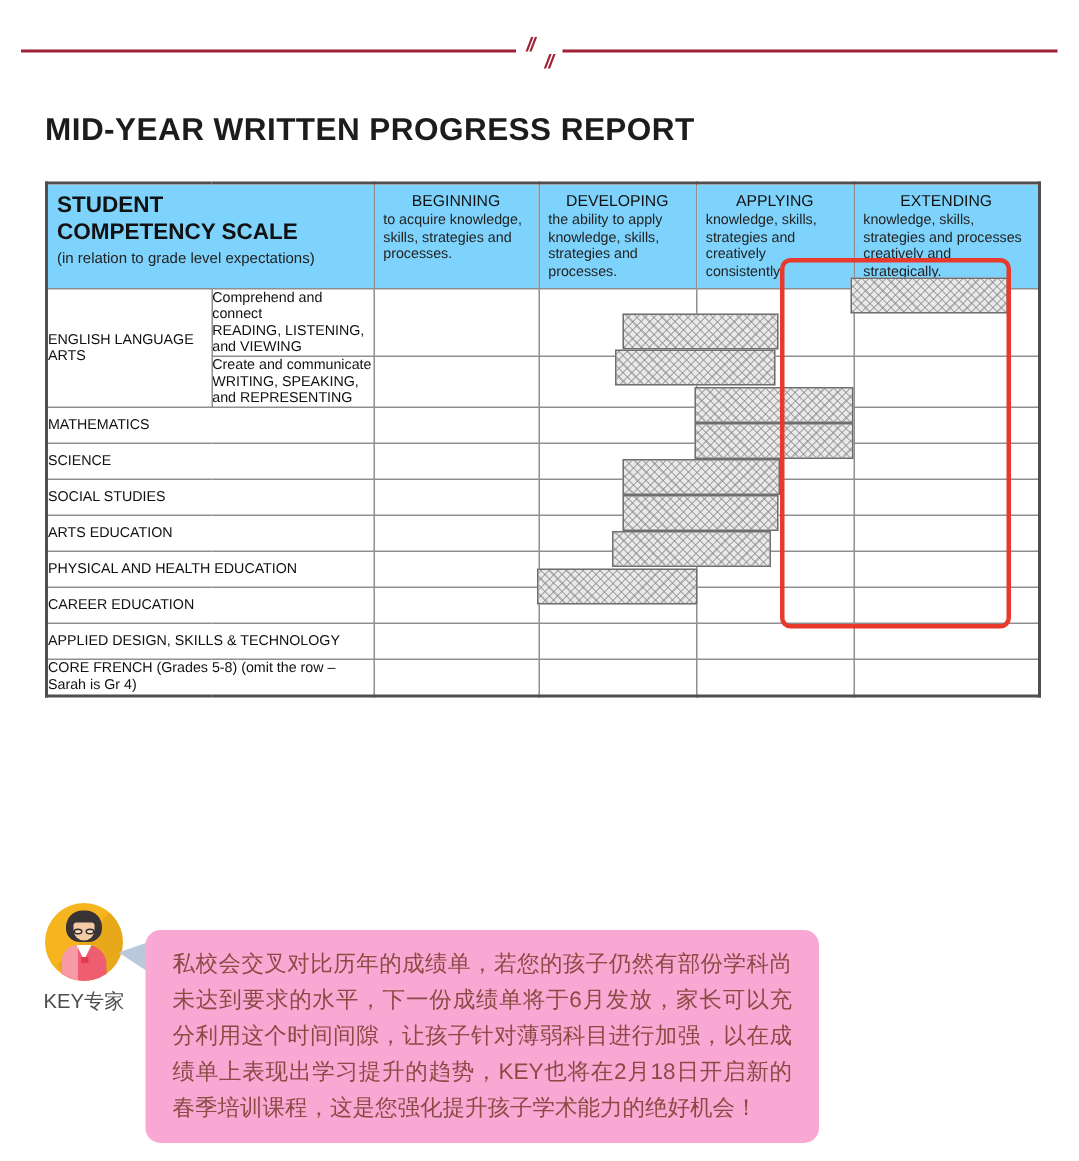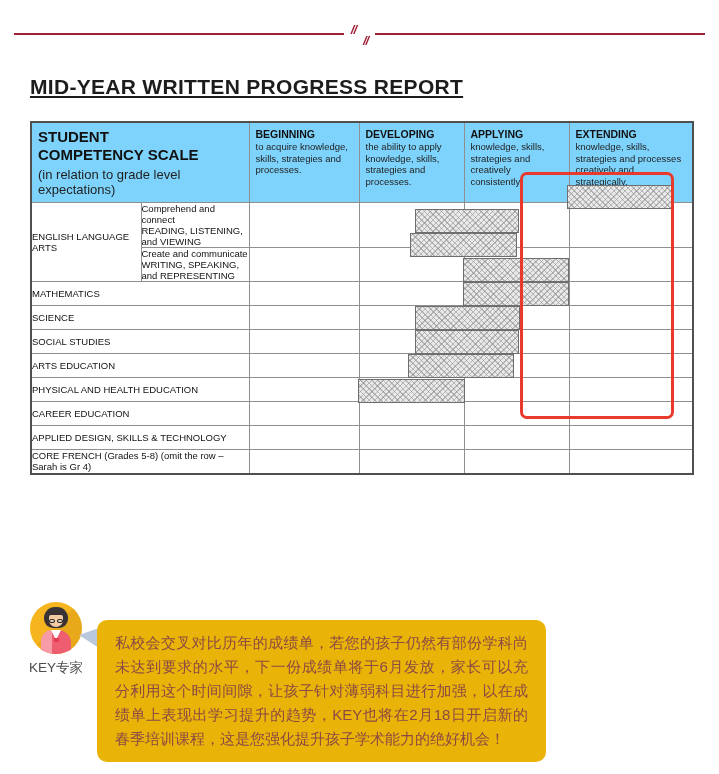--- a/index.html
+++ b/index.html
@@ -10,31 +10,31 @@
   .divider{position:absolute;left:14px;right:14px;top:24px;height:20px;
            display:flex;align-items:center;justify-content:center;gap:7px;}
   .divider .line{flex:1;height:2px;background:#9e2136;}
   .divider .slash{color:#9e2136;font-style:italic;font-weight:bold;font-size:13px;letter-spacing:-1px;}
   .divider .slash.left{transform:translateY(-5px);}
   .divider .slash.right{transform:translateY(6px);}
   .divider .sec-title{color:#9e2136;font-weight:bold;font-size:16px;letter-spacing:1px;padding:0 6px;}
 
   
   .report-title{position:absolute;left:30px;top:75px;font-size:21px;font-weight:bold;
-                color:#1c1c1c;letter-spacing:0.3px;text-decoration:underline;}
+                color:#1c1c1c;letter-spacing:0.3px;}
 
   
   .table-wrap{position:absolute;left:30px;top:121px;width:662px;}
   table.ptable{border-collapse:collapse;width:662px;table-layout:fixed;
                border:2px solid #4f4f4f;background:#fff;}
   table.ptable th, table.ptable td{border:1px solid #8f8f8f;padding:0;margin:0;overflow:hidden;}
   table.ptable th{background:#7dd3fc;vertical-align:top;text-align:left;padding:5px 6px;height:52px;}
   .sc-title{font-size:15px;font-weight:bold;line-height:18px;color:#111;}
-  .sc-sub{font-size:13px;font-weight:normal;color:#222;margin-top:3px;}
-  .col-name{font-size:10.5px;font-weight:bold;color:#111;line-height:12px;}
+  .sc-sub{font-size:10px;font-weight:normal;color:#222;margin-top:3px;}
+  .col-name{font-size:10.5px;font-weight:normal;color:#111;line-height:12px;text-align:center;}
   .col-desc{font-size:9.5px;font-weight:normal;color:#222;line-height:11.5px;margin-top:1px;}
   tr.drow{height:24px;}
   td.c-group{font-size:9.5px;line-height:11px;color:#111;padding:2px 30px 2px 5px;vertical-align:middle;}
   td.c-desc{font-size:9.5px;line-height:11px;color:#111;padding:1px 4px;vertical-align:middle;}
   td.c-label{font-size:9.5px;color:#111;padding:2px 5px;vertical-align:middle;}
   td.c-cell{background:#fff;}
 
   
   .overlay{position:absolute;left:0;top:0;width:662px;height:307px;pointer-events:none;}
   .mark{position:absolute;height:22px;border:1px solid #6e6e6e;
@@ -64,21 +64,21 @@
            border-radius:13px 13px 0 0;}
   .av-body i{position:absolute;left:0;top:0;width:11px;height:26px;background:#f79ba6;
              border-radius:13px 0 0 0;}
   .av-collar{position:absolute;left:21px;top:28px;width:10px;height:10px;background:#ffffff;
              clip-path:polygon(0 0,100% 0,50% 100%);}
   .av-bow{position:absolute;left:24px;top:36px;width:5px;height:4px;background:#e23c4e;border-radius:1px;}
   .expert-name{position:absolute;left:18px;top:659px;width:76px;text-align:center;
                font-size:13.5px;color:#4d4d4d;}
 
   .bubble{position:absolute;left:97px;top:620px;width:449px;box-sizing:border-box;
-          background:#eab308;border-radius:10px;padding:11px 18px;
+          background:#f9a8d4;border-radius:10px;padding:11px 18px;
           font-size:15px;line-height:24px;color:#8b4a44;text-align:justify;}
   .bubble-tail{position:absolute;left:79px;top:628px;width:0;height:0;
                border-top:7px solid transparent;border-bottom:13px solid transparent;
                border-right:20px solid #b9c8db;}
 </style>
 </head>
 <body>
 
 <div class="page">
 

